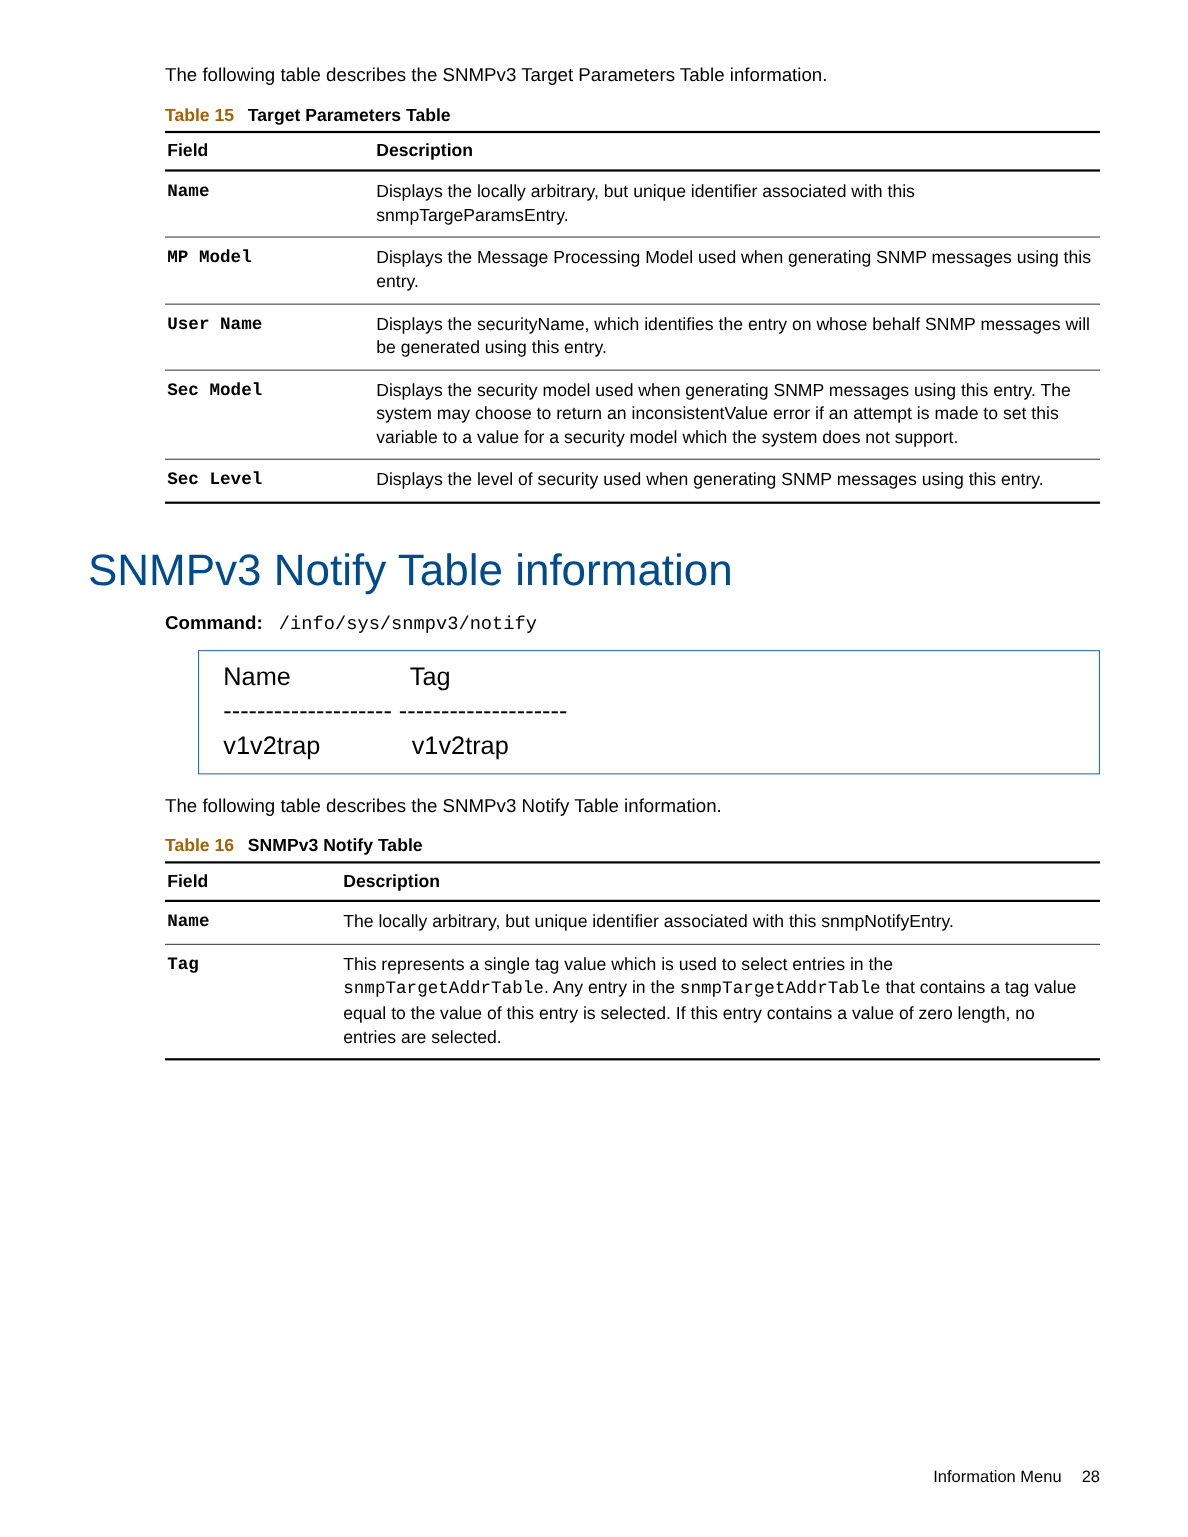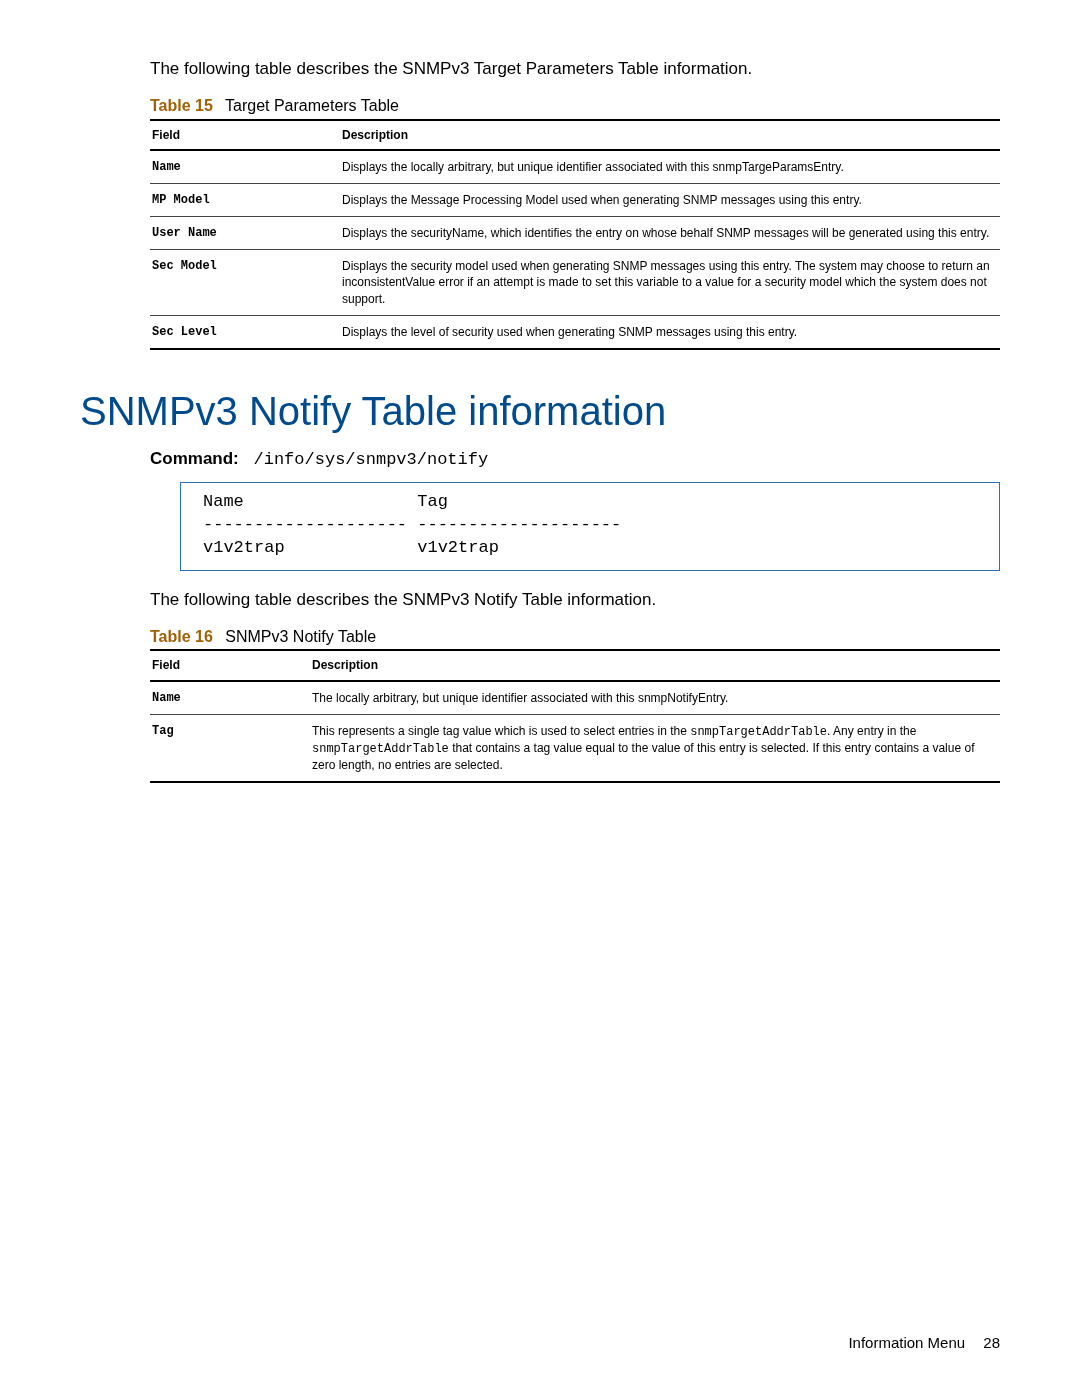--- a/index.html
+++ b/index.html
@@ -33,27 +33,27 @@
   .table-caption {
     font-size: 16px;
     margin: 6px 0 2px 0;
   }
   .table-caption .tbl-num {
     font-weight: 700;
     color: #a16207;
     margin-right: 8px;
   }
   .table-caption .tbl-title {
-    font-weight: 400;
+    font-weight: 700;
   }
   table.desc {
     border-collapse: collapse;
     width: 100%;
     margin-top: 2px;
-    font-size: 12px;
+    font-size: 16px;
   }
   table.desc th {
     text-align: left;
     font-weight: 700;
     border-top: 2.5px solid #000;
     border-bottom: 2.5px solid #000;
     padding: 6px 8px 6px 2px;
     vertical-align: top;
   }
   table.desc td {
@@ -85,22 +85,22 @@
   .cmd-line .cmd-label {
     font-weight: 700;
   }
   .cmd-line .cmd-path {
     font-family: "Courier New", Courier, monospace;
     margin-left: 10px;
   }
   .code-box {
     border: 1.5px solid #2d6fb6;
     padding: 8px 22px 10px 22px;
-    font-family: Liberation Mono, monospace;
-    font-size: 17px;
+    font-family: Liberation Sans, sans-serif;
+    font-size: 23px;
     white-space: pre;
     margin: 4px 0 18px 30px;
     line-height: 1.35;
   }
   .footer {
     position: absolute;
     bottom: 44px;
     right: 80px;
     font-size: 15px;
   }

